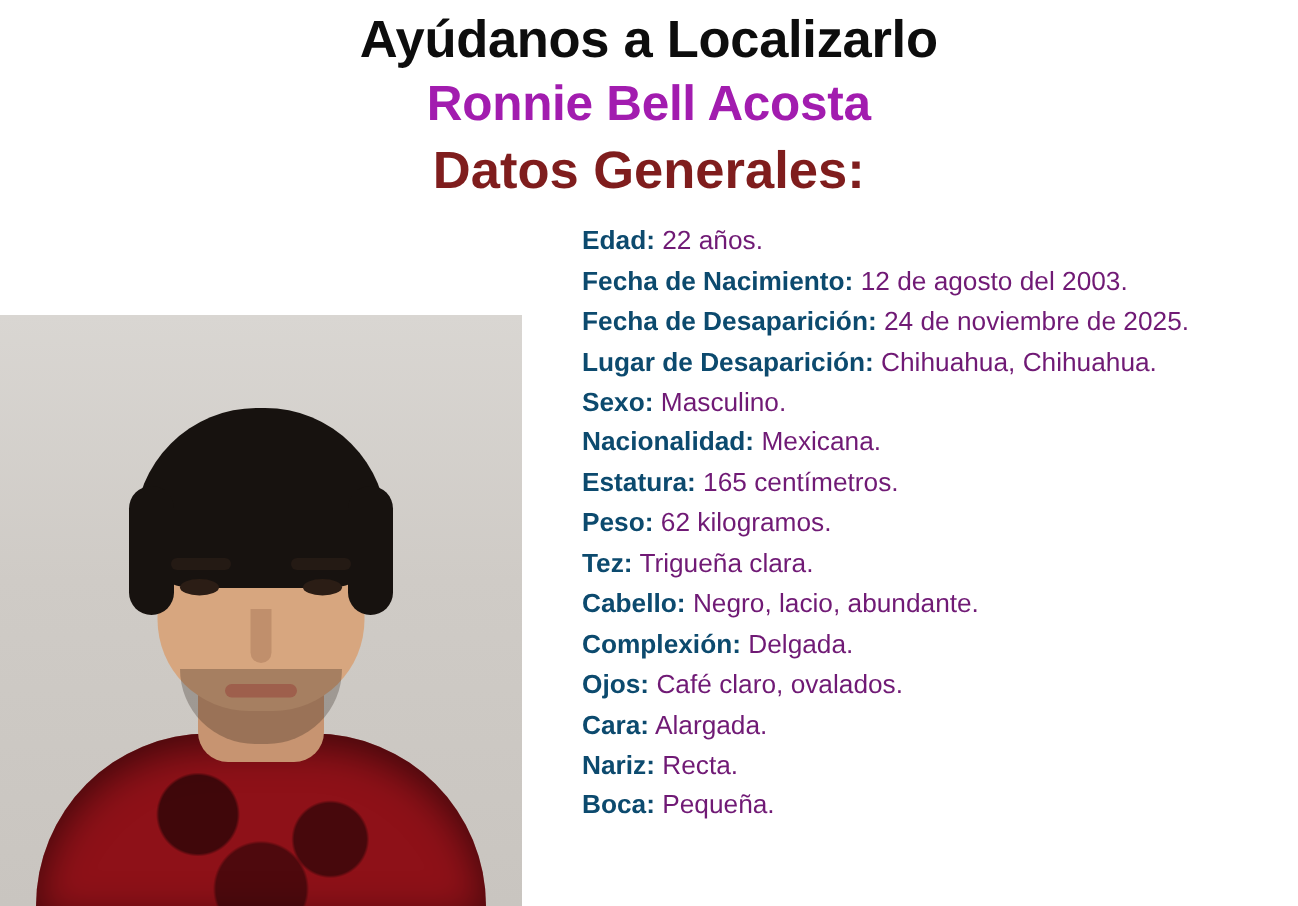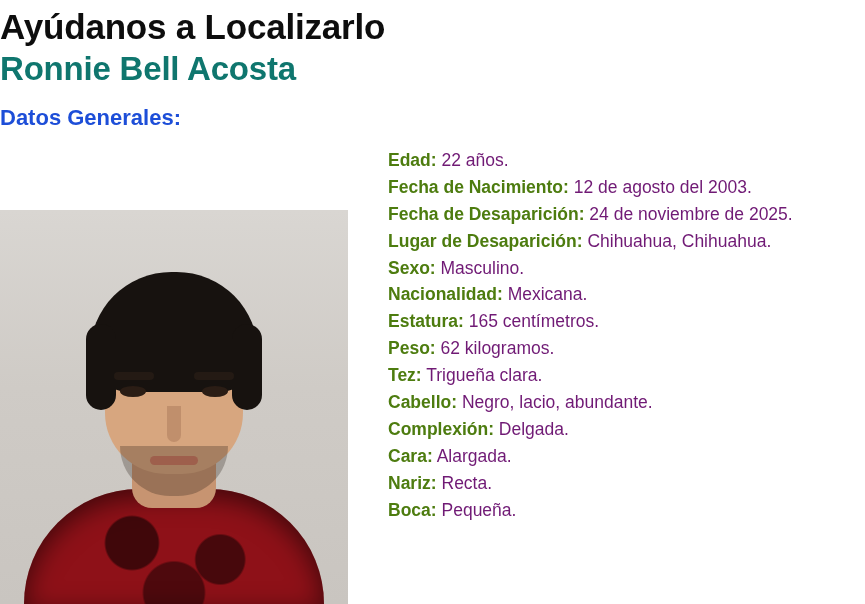--- a/index.html
+++ b/index.html
@@ -14,44 +14,44 @@
     overflow: hidden;
   }
   .poster {
     position: relative;
     width: 865px;
     height: 604px;
     background: #ffffff;
   }
   
   .header {
-    text-align: left;
+    text-align: center;
     padding-top: 6px;
   }
   .title-main {
     font-size: 35px;
     font-weight: bold;
     color: #0d0d0d;
     line-height: 1.18;
     letter-spacing: -0.2px;
   }
   .title-name {
     font-size: 33px;
     font-weight: bold;
-    color: #0f766e;
+    color: #a21caf;
     line-height: 1.2;
     letter-spacing: -0.2px;
     margin-top: 2px;
   }
   .title-sub {
-    font-size: 22px;
+    font-size: 35px;
     font-weight: bold;
-    color: #1d4ed8;
+    color: #7f1d1d;
     line-height: 1.2;
-    margin-top: 16px;
+    margin-top: 4px;
   }
   
   .content {
     position: absolute;
     top: 128px;
     left: 0;
     right: 0;
     bottom: 0;
   }
   .photo-wrap {
@@ -192,21 +192,21 @@
     width: 420px;
     font-size: 17.5px;
     color: #1a1a1a;
     line-height: 1.48;
   }
   .detail-row {
     margin: 0 0 1px 0;
   }
   .detail-label {
     font-weight: bold;
-    color: #4d7c0f;
+    color: #0c4a6e;
   }
   .detail-value {
     font-weight: normal;
     color: #701a75;
   }
 </style>
 </head>
 <body>
 
 <div class="poster">
@@ -274,20 +274,24 @@
       </p>
       <p class="detail-row">
         <span class="detail-label">Cabello:</span>
         <span class="detail-value">Negro, lacio, abundante.</span>
       </p>
       <p class="detail-row">
         <span class="detail-label">Complexión:</span>
         <span class="detail-value">Delgada.</span>
       </p>
       <p class="detail-row">
+        <span class="detail-label">Ojos:</span>
+        <span class="detail-value">Café claro, ovalados.</span>
+      </p>
+      <p class="detail-row">
         <span class="detail-label">Cara:</span>
         <span class="detail-value">Alargada.</span>
       </p>
       <p class="detail-row">
         <span class="detail-label">Nariz:</span>
         <span class="detail-value"> Recta.</span>
       </p>
       <p class="detail-row">
         <span class="detail-label">Boca:</span>
         <span class="detail-value"> Pequeña.</span>

